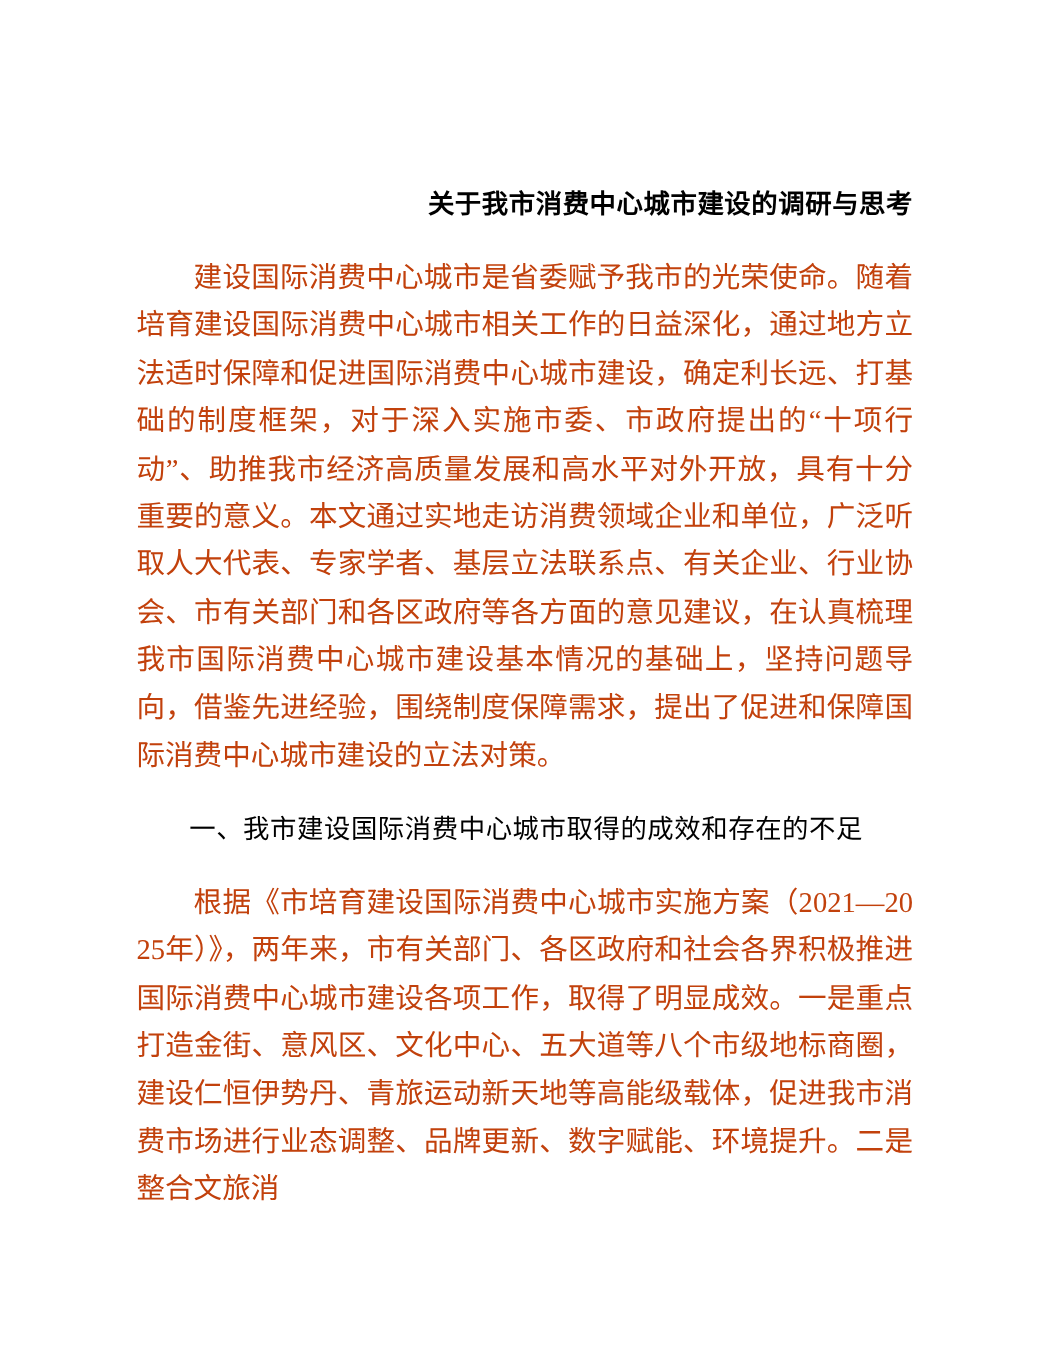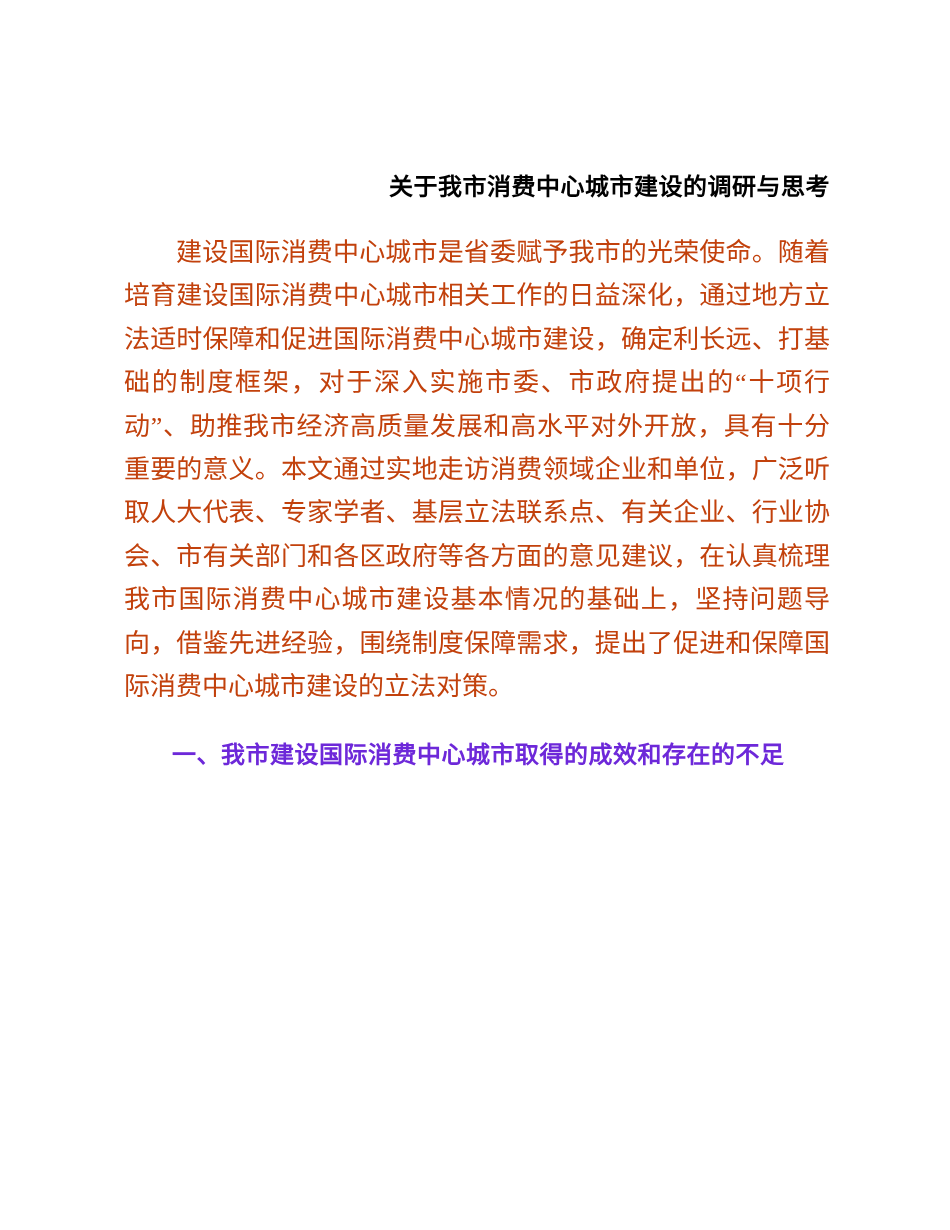--- a/index.html
+++ b/index.html
@@ -35,30 +35,31 @@
     color: #c2410c;
     text-align: justify;
     text-justify: inter-character;
     text-indent: 2em;
     word-break: break-all;
   }
   .section-heading {
     margin: 25px 0 0 0;
     font-family: "Liberation Sans", "DejaVu Sans", sans-serif;
     font-size: 24px;
-    font-weight: bold;
+    font-weight: normal;
     line-height: 43.4px;
-    color: #6d28d9;
+    color: #000000;
     text-indent: 2em;
     letter-spacing: 0.5px;
   }
 </style>
 </head>
 <body>
 
 <div class="page">
   <h1 class="doc-title">关于我市消费中心城市建设的调研与思考</h1>
 
   <p class="body-para">建设国际消费中心城市是省委赋予我市的光荣使命。随着培育建设国际消费中心城市相关工作的日益深化，通过地方立法适时保障和促进国际消费中心城市建设，确定利长远、打基础的制度框架，对于深入实施市委、市政府提出的“十项行动”、助推我市经济高质量发展和高水平对外开放，具有十分重要的意义。本文通过实地走访消费领域企业和单位，广泛听取人大代表、专家学者、基层立法联系点、有关企业、行业协会、市有关部门和各区政府等各方面的意见建议，在认真梳理我市国际消费中心城市建设基本情况的基础上，坚持问题导向，借鉴先进经验，围绕制度保障需求，提出了促进和保障国际消费中心城市建设的立法对策。</p>
 
   <h2 class="section-heading">一、我市建设国际消费中心城市取得的成效和存在的不足</h2>
 
+  <p class="body-para">根据《市培育建设国际消费中心城市实施方案（2021—2025年）》，两年来，市有关部门、各区政府和社会各界积极推进国际消费中心城市建设各项工作，取得了明显成效。一是重点打造金街、意风区、文化中心、五大道等八个市级地标商圈，建设仁恒伊势丹、青旅运动新天地等高能级载体，促进我市消费市场进行业态调整、品牌更新、数字赋能、环境提升。二是整合文旅消</p>
 </div>
 
 </body></html>

